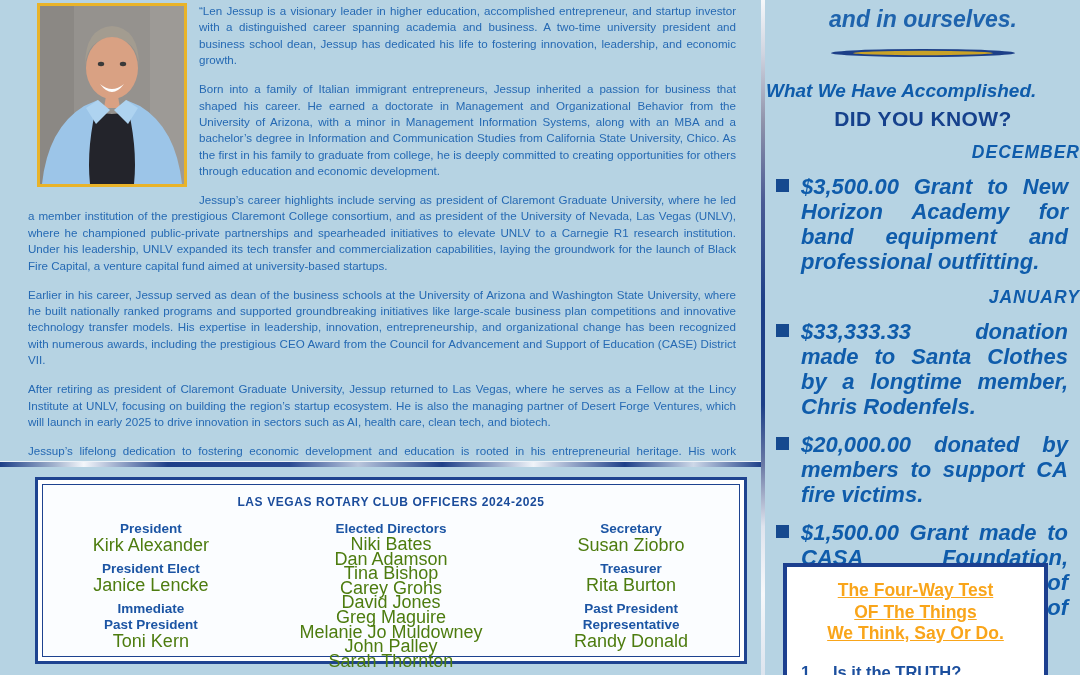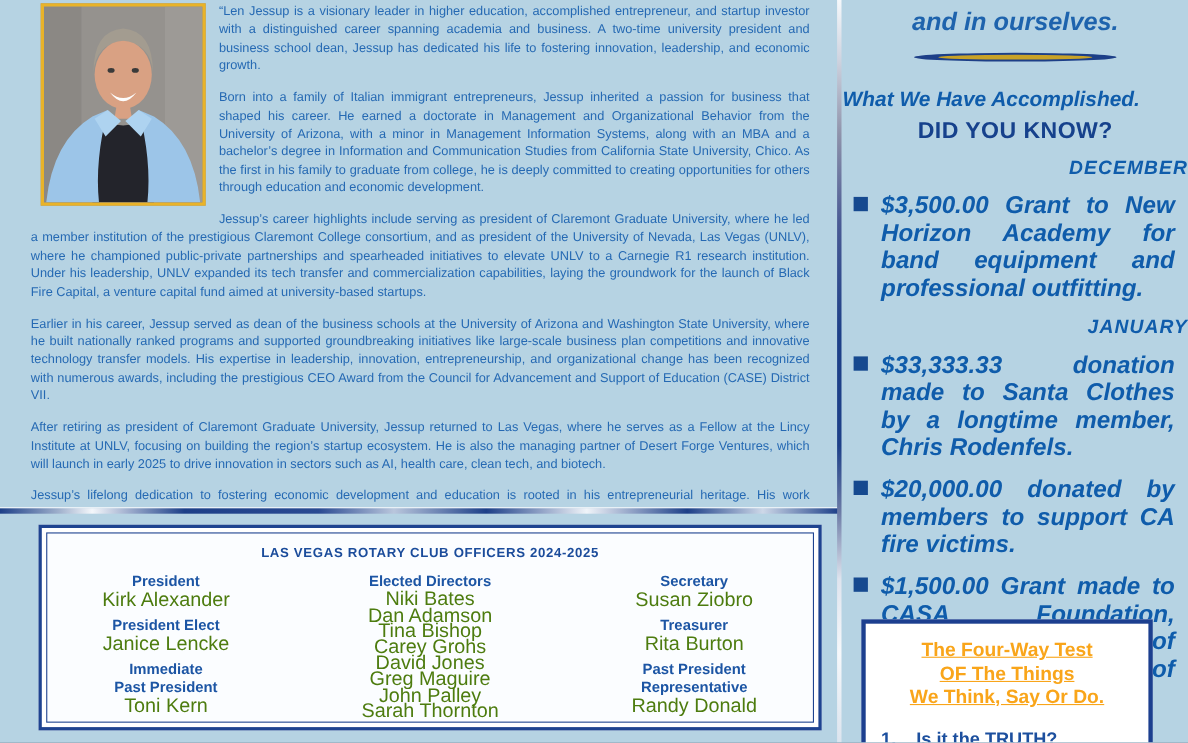--- a/index.html
+++ b/index.html
@@ -188,20 +188,21 @@
           </div>
 
           <div class="ocol ocol2">
             <div class="role">Elected Directors</div>
             <div class="name">Niki Bates</div>
             <div class="name">Dan Adamson</div>
             <div class="name">Tina Bishop</div>
             <div class="name">Carey Grohs</div>
             <div class="name">David Jones</div>
             <div class="name">Greg Maguire</div>
+            <div class="name">Melanie Jo Muldowney</div>
             <div class="name">John Palley</div>
             <div class="name">Sarah Thornton</div>
           </div>
 
           <div class="ocol ocol3">
             <div class="role">Secretary</div>
             <div class="name">Susan Ziobro</div>
             <div class="role">Treasurer</div>
             <div class="name">Rita Burton</div>
             <div class="role">Past President

